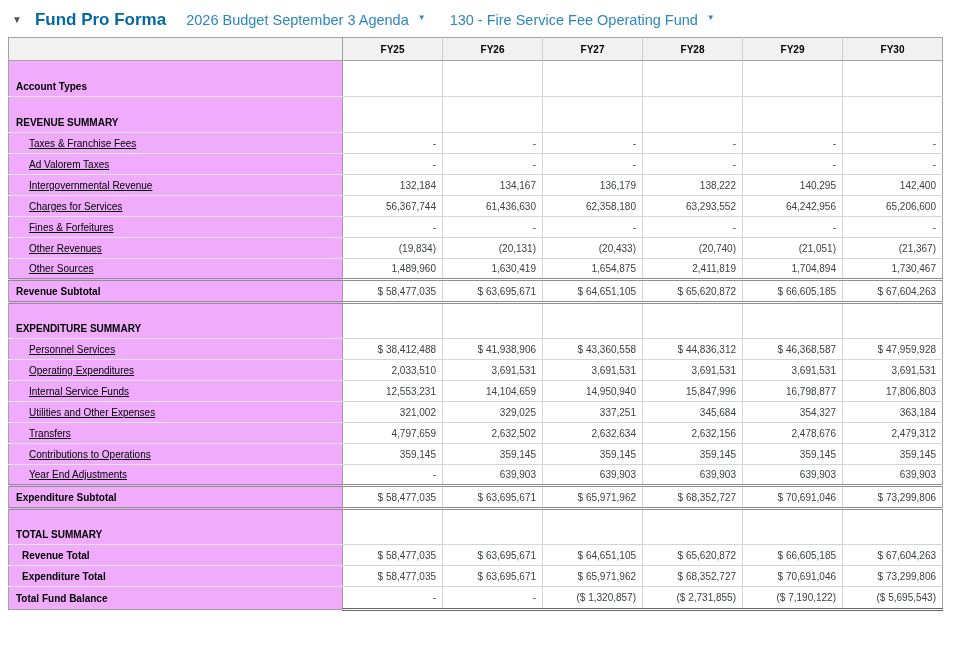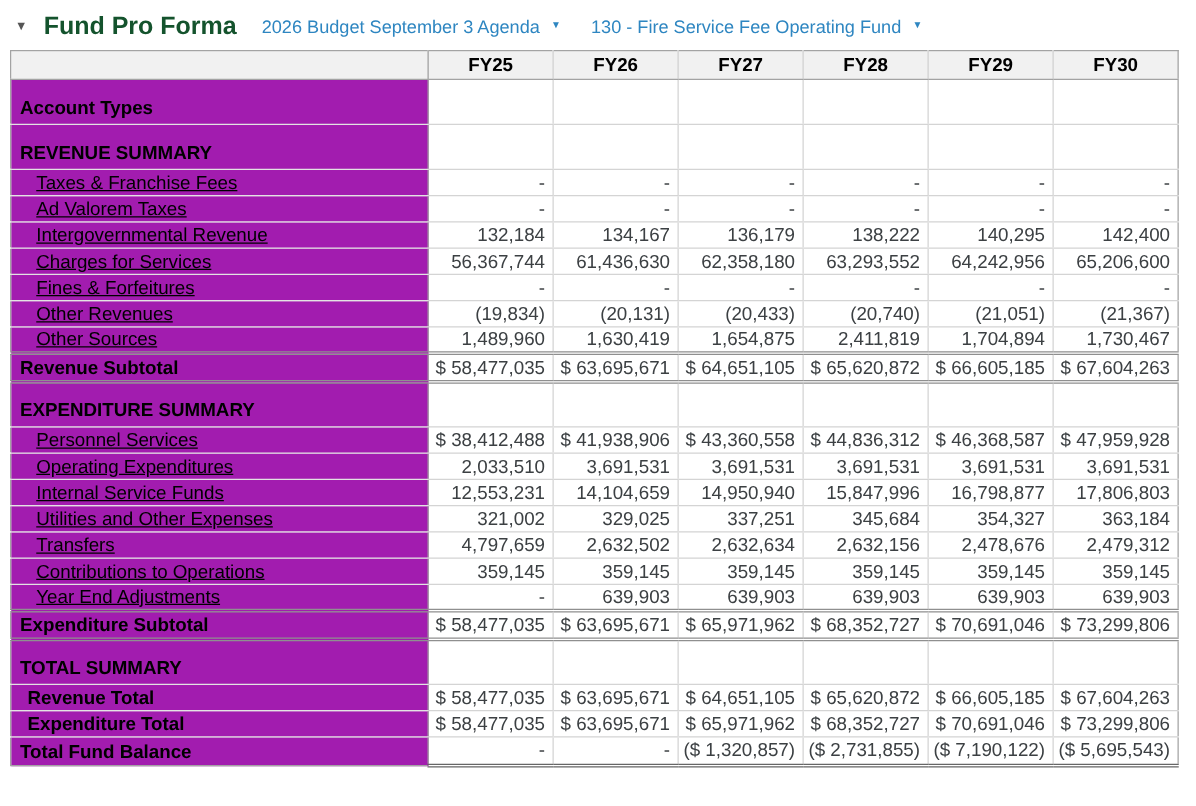--- a/index.html
+++ b/index.html
@@ -20,60 +20,60 @@
   }
   .collapse-caret {
     color: #555555;
     font-size: 10px;
     margin-right: 13px;
     cursor: pointer;
     line-height: 1;
   }
   .page-title {
     font-weight: bold;
-    color: #14532d;
+    color: #0369a1;
     margin-right: 20px;
-    font-size: 20px;
+    font-size: 17px;
   }
   .dropdown {
     color: #2e86c1;
     margin-right: 24px;
     cursor: pointer;
     display: inline-flex;
     gap: 9px;
     font-size: 14.5px;
   }
   .dd-caret { font-size: 8px; line-height: 1; padding-top: 2px; }
 
   
   table {
     border-collapse: collapse;
     table-layout: fixed;
     margin-left: 8px;
     border: 1px solid #a3a3a3;
-    font-size: 15px;
+    font-size: 10px;
   }
   col.label-col { width: 334px; }
   col.data-col  { width: 100px; }
 
   thead tr { height: 23px; }
   thead th {
     background: #f1f1f1;
     font-weight: bold;
     color: #000000;
     text-align: center;
     border-bottom: 1px solid #a3a3a3;
     border-left: 1px solid #cfcfcf;
     padding: 0;
   }
   thead th:first-child { border-left: none; border-right: 1px solid #9e9e9e; }
 
   td { padding: 0; }
   td.label {
-    background: #a21caf;
+    background: #f0abfc;
     color: #000000;
     padding-left: 7px;
     border-bottom: 1px solid #e3e3e3;
     border-right: 1px solid #9e9e9e;
   }
   td.val {
     background: #ffffff;
     text-align: right;
     padding-right: 6px;
     color: #3c4043;

